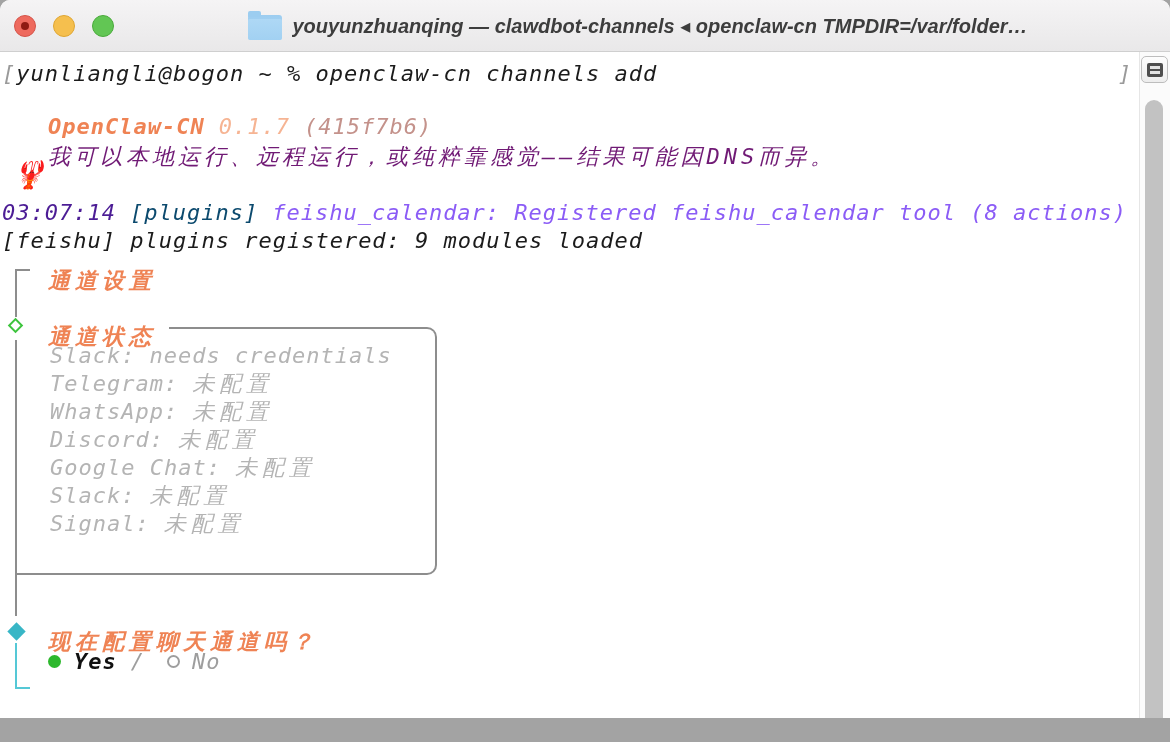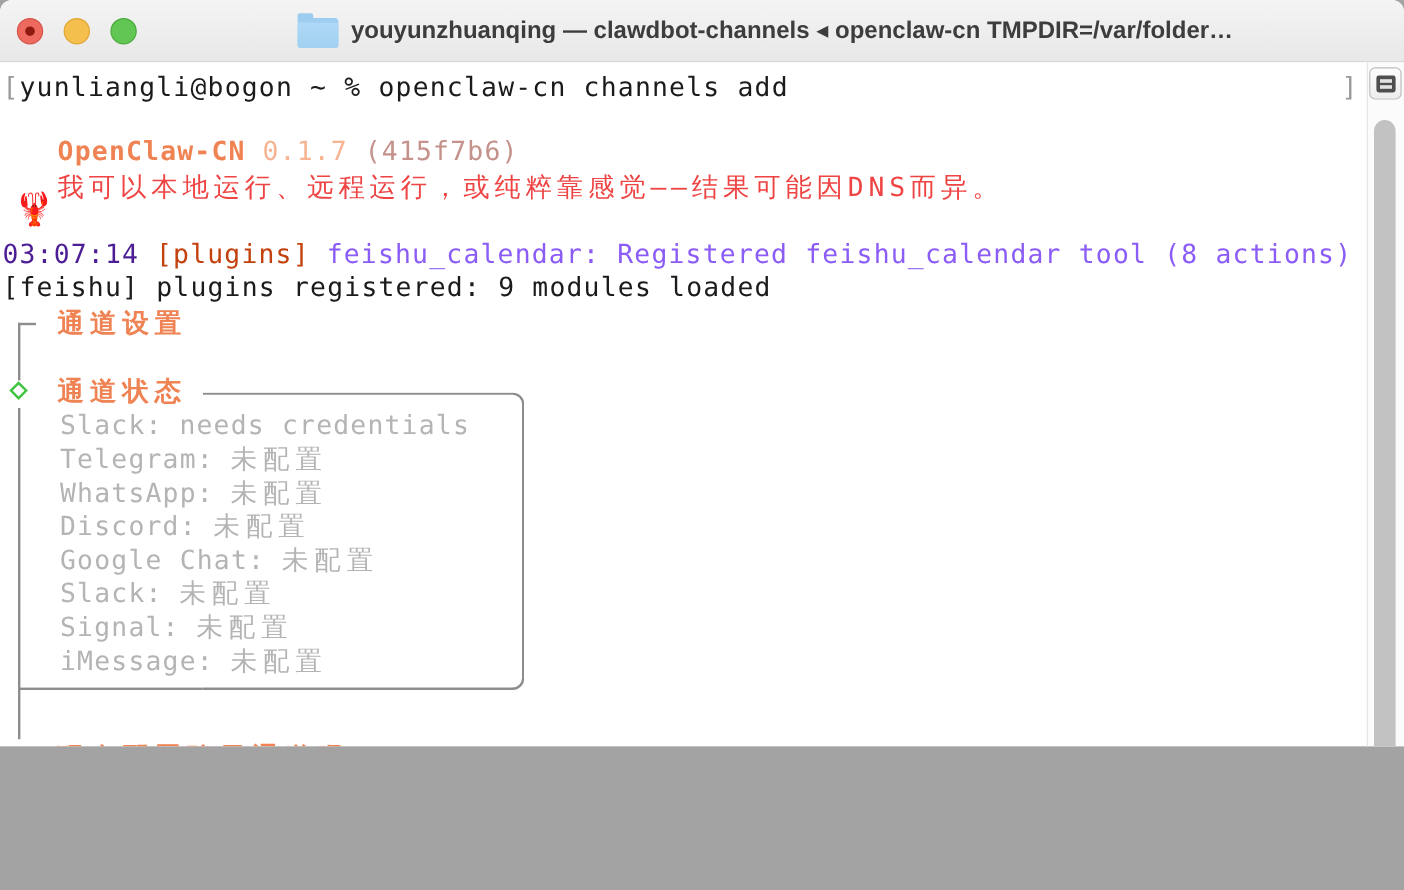--- a/index.html
+++ b/index.html
@@ -1,19 +1,20 @@
 <!DOCTYPE html>
 <html><head>
 <meta charset="utf-8">
 <style>
   html,body{margin:0;padding:0;background:#a3a3a3;}
   .window{
-    position:relative;width:1170px;height:622px;overflow:hidden;
+    position:relative;width:1170px;height:718px;overflow:hidden;
     border-radius:10px 10px 0 0;background:#ffffff;
     font-family:"DejaVu Sans Mono","Liberation Mono",monospace;
+    font-style:italic;
   }
   
   .titlebar{
     height:52px;display:flex;align-items:center;padding:0 14px;
     background:linear-gradient(#f5f4f5,#e9e8e9);
     border-bottom:1px solid #cfcfcf;box-sizing:border-box;
     font-family:"Liberation Sans","DejaVu Sans",sans-serif;
   }
   .lights{display:flex;gap:17px;align-items:center;flex:0 0 auto;}
   .light{width:22px;height:22px;border-radius:50%;box-sizing:border-box;position:relative;padding:0;}
@@ -26,30 +27,30 @@
     background:linear-gradient(#9ccdf0,#b2daf6);margin-top:3px;}
   .folder::before{content:"";position:absolute;top:-4px;left:0;width:13px;height:6px;
     border-radius:2px 2px 0 0;background:#9ccdf0;}
   .folder::after{content:"";position:absolute;top:4px;left:0;width:34px;height:21px;
     border-radius:2px;background:linear-gradient(#aed8f5,#a2d1f2);}
   .win-title{margin-left:10px;font-weight:bold;font-size:20px;color:#3d3d3d;
     white-space:nowrap;overflow:hidden;}
   
   .term{position:absolute;left:0;top:52px;right:0;bottom:0;background:#fff;}
   .tline{position:absolute;white-space:pre;font-size:22px;letter-spacing:1px;line-height:28px;color:#1b1b1b;}
-  .cjk{letter-spacing:5px;}
+  .cjk{letter-spacing:5px;margin-top:10px;}
   .cjk4{letter-spacing:4px;}
   .gray{color:#9a9a9a;}
   .dkgray{color:#4c1d95;}
   .muted{color:#b4b4b4;}
   .orange{color:#ef8354;font-weight:bold;}
   .peach{color:#f6b493;text-align:right;}
   .rose{color:#c4928b;}
-  .coral{color:#ef4444;}
-  .magenta{color:#c2410c;}
+  .coral{color:#701a75;}
+  .magenta{color:#0c4a6e;}
   .cyan{color:#8b5cf6;}
   .black{color:#1b1b1b;}
   .sp{margin-right:14px;}
   .logo{position:absolute;left:12px;top:108px;font-size:27px;line-height:30px;}
   
   .seg{position:absolute;box-sizing:border-box;}
   .corner-top{left:15px;top:269px;width:15px;height:48px;border-left:2px solid #8d8d8d;border-top:2px solid #8d8d8d;}
   .vline-main{left:15px;top:340px;width:2px;height:276px;background:#8d8d8d;}
   .diamond-open{left:10px;top:320px;width:11px;height:11px;border:2px solid #3ec43e;background:#fff;transform:rotate(45deg);}
   .note-box{left:169px;top:327px;width:268px;height:248px;
@@ -114,21 +115,20 @@
     <div class="tline orange cjk" style="left:48px;top:205px;">通道设置</div>
     <div class="tline orange cjk" style="left:48px;top:261px;">通道状态</div>
 
     <div class="tline muted" style="left:50px;top:290px;"><span class="sp">Slack:</span><span>needs credentials</span></div>
     <div class="tline muted" style="left:50px;top:318px;text-align:center;"><span class="sp">Telegram:</span><span class="cjk">未配置</span></div>
     <div class="tline muted" style="left:50px;top:346px;"><span class="sp">WhatsApp:</span><span class="cjk">未配置</span></div>
     <div class="tline muted" style="left:50px;top:374px;"><span class="sp">Discord:</span><span class="cjk">未配置</span></div>
     <div class="tline muted" style="left:50px;top:402px;"><span class="sp">Google Chat:</span><span class="cjk">未配置</span></div>
     <div class="tline muted" style="left:50px;top:430px;"><span class="sp">Slack:</span><span class="cjk">未配置</span></div>
     <div class="tline muted" style="left:50px;top:458px;"><span class="sp">Signal:</span><span class="cjk">未配置</span></div>
-    <div class="tline muted" style="left:50px;top:486px;"><span class="sp">iMessage:</span><span class="cjk">未配置</span></div>
 
     <div class="tline orange cjk" style="left:48px;top:566px;">现在配置聊天通道吗？</div>
     <div class="tline" style="left:48px;top:596px;"><span class="radio-on"></span><span class="yes-label">Yes</span><span class="slash">/</span><span class="radio-off"></span><span class="no-label">No</span></div>
 
   </div>
 
   <div class="scroll-col">
     <button class="split-btn">
       <span class="split-icon"></span>
     </button>

